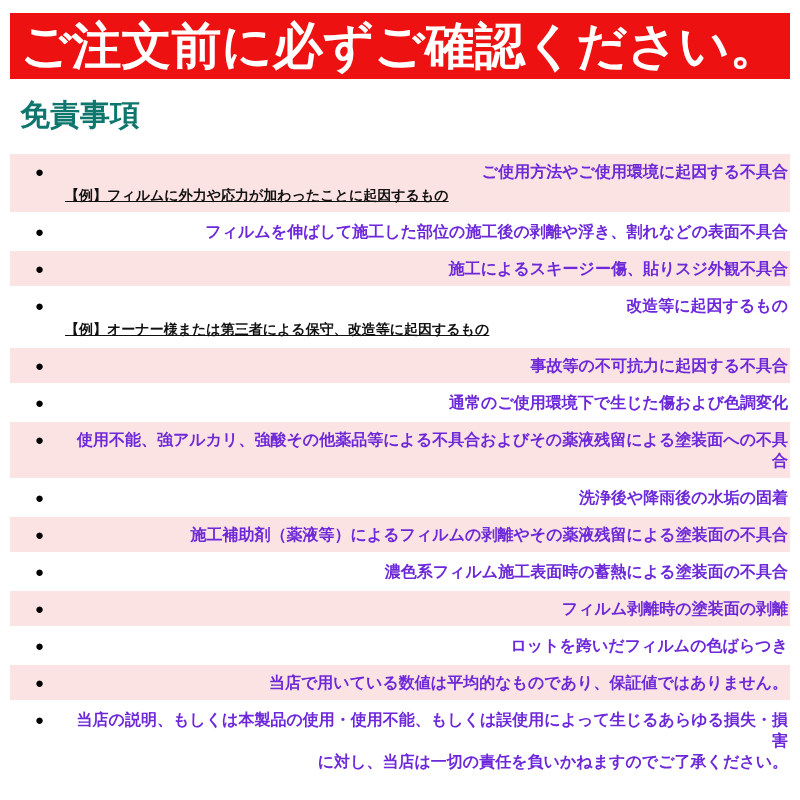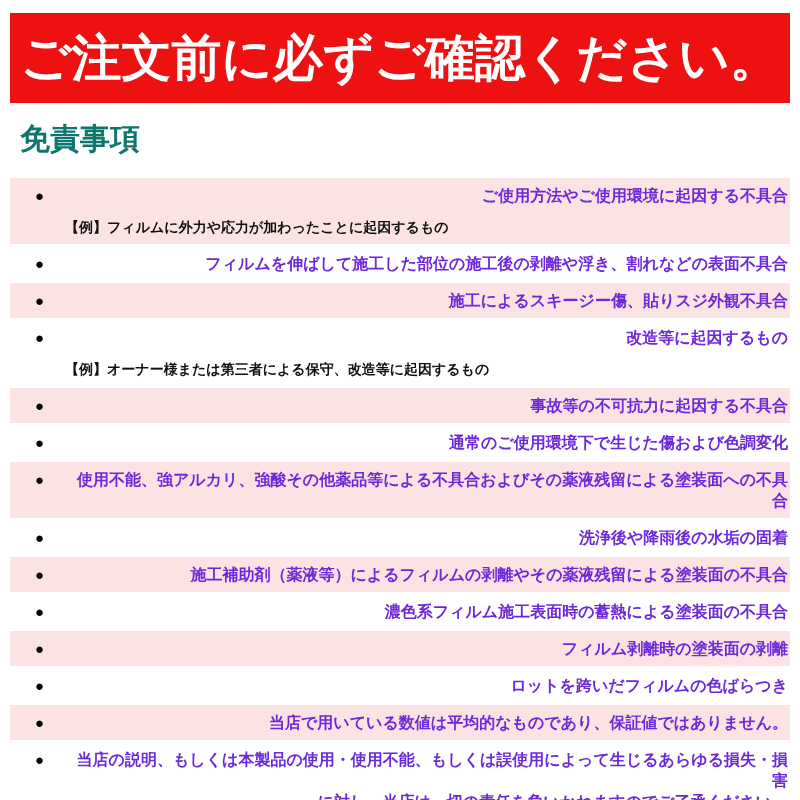--- a/index.html
+++ b/index.html
@@ -1,21 +1,21 @@
 <!DOCTYPE html>
 <html><head>
 <meta charset="utf-8">
 <style>
   html,body{margin:0;padding:0;}
   body{
     width:800px;height:800px;background:#ffffff;overflow:hidden;
     font-family:"Liberation Sans","DejaVu Sans",sans-serif;
   }
   .banner{
-    margin:13px 10px 0 10px;height:90px;background:#ee1111;
+    margin:13px 10px 0 10px;height:66px;background:#ee1111;
     display:flex;align-items:center;justify-content:center;
   }
   .banner-text{
     color:#ffffff;font-size:50px;font-weight:bold;white-space:nowrap;
     letter-spacing:0px;
   }
   .heading{
     color:#0f766e;font-size:30px;font-weight:bold;line-height:32px;
     margin:20px 0 0 20px;
   }
@@ -26,21 +26,21 @@
   .item.pink{background:#fce3e3;padding:7px 2px 7px 25px;}
   .item.white{background:transparent;padding:0 2px 0 25px;}
   .bullet{
     flex:0 0 30px;font-size:15px;line-height:21px;color:#000;
   }
   .text{flex:1;}
   .main{
     font-size:16px;font-weight:bold;line-height:21px;color:#6d28d9;text-align:right;
   }
   .example{
-    font-size:14px;font-weight:bold;line-height:19px;margin-top:12px;color:#111111;
+    font-size:14px;font-weight:bold;line-height:19px;margin-top:4px;color:#111111;text-decoration:underline;
   }
   .example .cont{padding-left:33px;}
 </style>
 </head>
 <body>
 
 <div class="banner">
   <div class="banner-text">ご注文前に必ずご確認ください。</div>
 </div>
 

